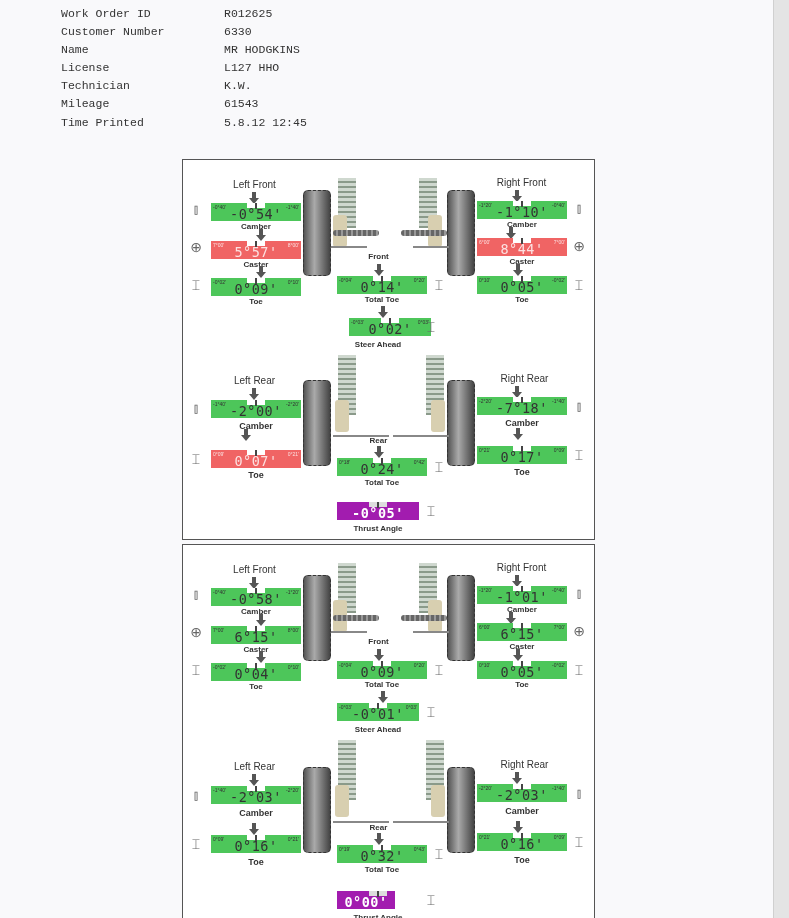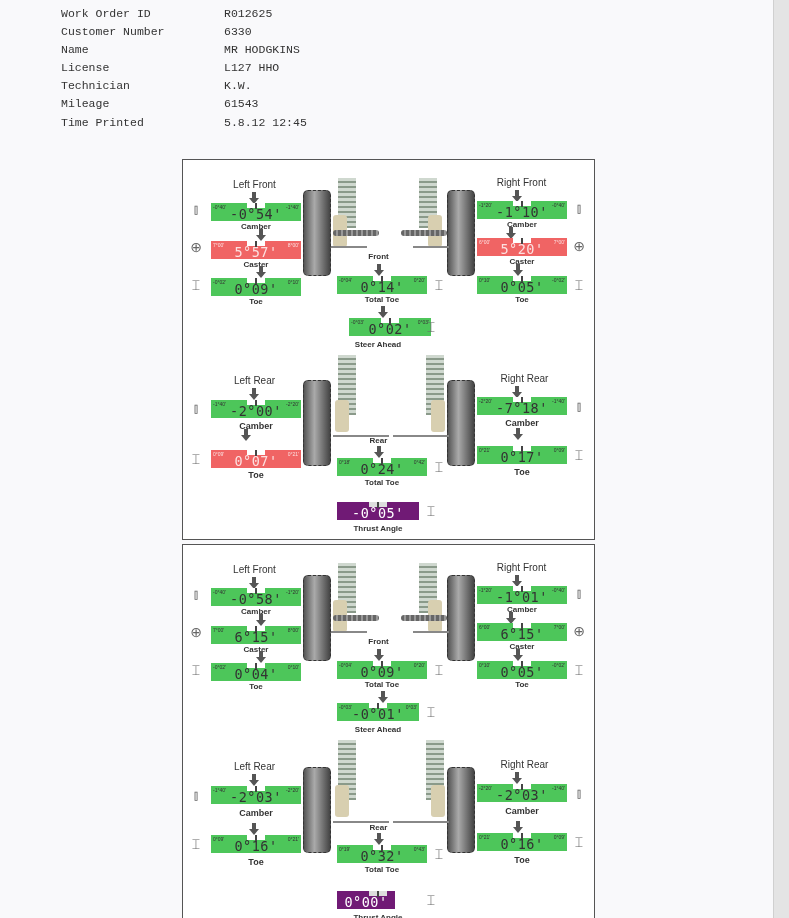--- a/index.html
+++ b/index.html
@@ -6,21 +6,21 @@
   body { width:789px; height:918px; position:relative; overflow:hidden; background:#f9f9fb; font-family:"Liberation Sans", sans-serif; }
   .right-edge { position:absolute; left:773px; top:0; width:16px; height:918px; background:#e4e4e4; border-left:1px solid #d0d0d0; }
   .header-table { position:absolute; left:61px; top:7px; font-family:"Liberation Mono", "DejaVu Sans Mono", monospace; font-size:11.5px; color:#333; }
   .header-row { height:18.1px; display:flex;gap:24px; }
   .header-label { width:139px; }
   .panel { position:absolute; left:182px; width:411px; border:1px solid #555; background:#fff; }
   .panel-title { position:absolute; left:0; width:100%; top:1px; text-align:center; font-weight:bold; font-size:11px; color:#333; }
   .section-label { position:absolute; font-size:10px; color:#333; text-align:center; width:95px; }
   .gauge { position:absolute; width:90px; height:18px; background:#4dc65a; }
   .gauge.red { background:#f06464; }
-  .gauge.gray { background:#701a75; }
+  .gauge.gray { background:#a21caf;font-weight:bold; }
   .gauge .notch { position:absolute; left:36px; top:0; width:18px; height:5px; background:#fff; }
   .gauge .notch::before { content:""; position:absolute; left:8px; top:0; width:2px; height:6px; background:#444; }
   .gauge .min { position:absolute; left:2px; top:1px; font-size:5px; color:#333; }
   .gauge .max { position:absolute; right:2px; top:1px; font-size:5px; color:#333; }
   .gauge .val { position:absolute; left:0; width:100%; top:3px; text-align:center; font-family:"DejaVu Sans Mono", monospace; font-size:13.5px; color:#333; letter-spacing:0.5px; }
   .gauge.red .val { color:#fce0e0; }
   .gauge.gray .val { color:#fff; }
   .gauge.red .min, .gauge.red .max { color:#fce0e0; }
   .caption { position:absolute; width:90px; text-align:center; font-size:8px; font-weight:bold; color:#333; }
   .arrow { position:absolute; width:0; height:0; border-left:5px solid transparent; border-right:5px solid transparent; border-top:6px solid #555; }
@@ -118,21 +118,21 @@
     <span class="max">-0°40'</span>
     <span class="val">-1°10'</span>
   </div>
   <div class="icon" style="left:388px; top:39px;">⫾</div>
   <div class="caption" style="left:294px; top:60px;">Camber</div>
   <div class="arrow" style="left:323px; top:73px;"></div>
   <div class="gauge red" style="left:294px; top:78px;">
     <div class="notch"></div>
     <span class="min">6°00'</span>
     <span class="max">7°00'</span>
-    <span class="val">5°20'</span>
+    <span class="val">8°44'</span>
   </div>
   <div class="icon" style="left:388px; top:77px;">⊕</div>
   <div class="caption" style="left:294px; top:97px;">Caster</div>
   <div class="arrow" style="left:330px; top:110px;"></div>
   <div class="gauge" style="left:294px; top:116px;">
     <div class="notch"></div>
     <span class="min">0°10'</span>
     <span class="max">-0°02'</span>
     <span class="val">0°05'</span>
   </div>

